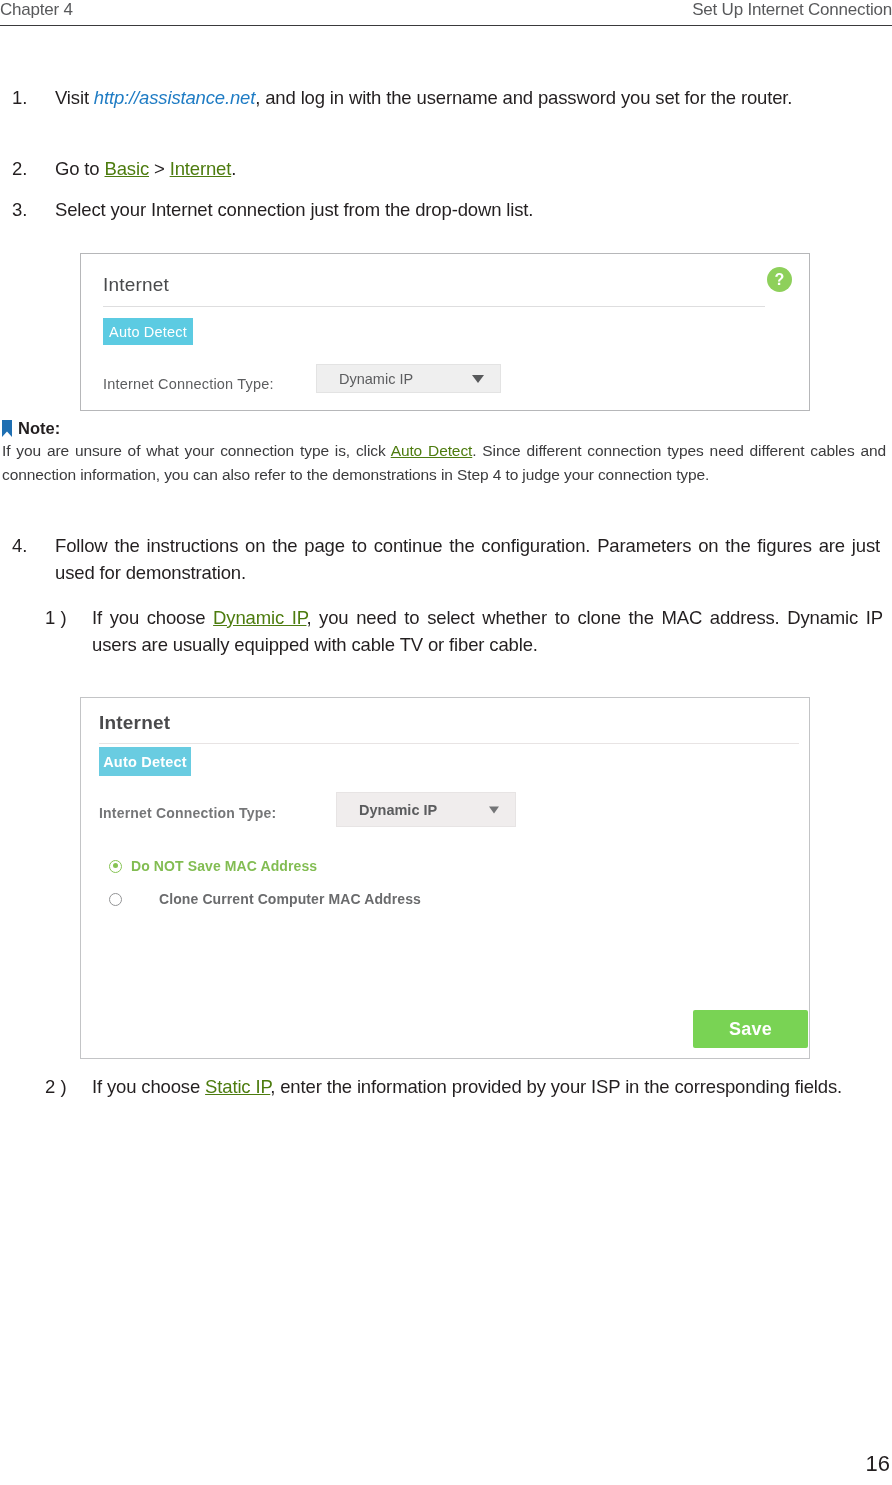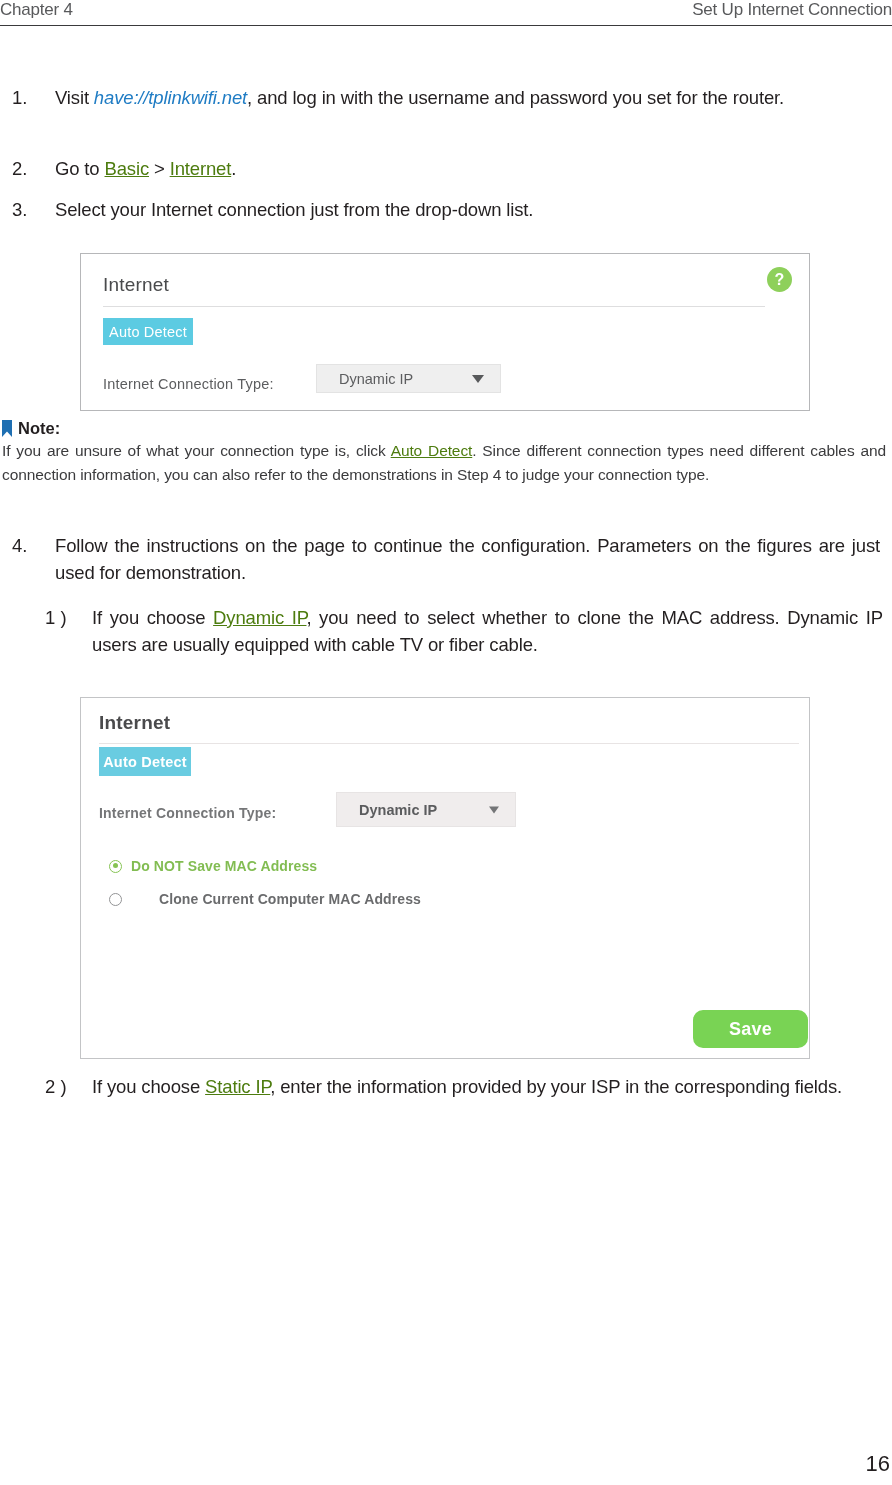--- a/index.html
+++ b/index.html
@@ -235,21 +235,21 @@
 
   .btn-save {
     position: absolute;
     background: #6fd048;
     color: #ffffff;
     font-size: 18px;
     font-weight: bold;
     display: flex;
     align-items: center;
     justify-content: center;
-    border-radius: 10px;
+    border-radius: 2px;
     letter-spacing: .3px;
   }
 
   
   .page-number {
     position: absolute;
     right: 2px;
     bottom: 8px;
     font-size: 22px;
     color: #231f20;
@@ -262,21 +262,21 @@
 <div class="page-header">
   <span class="hdr-text">Chapter 4</span>
   <span class="hdr-text">Set Up Internet Connection</span>
 </div>
 <div class="header-rule"></div>
 
 <div class="content">
 
   <div class="step justify" style="left:12px; top:84px; width:868px;">
     <span class="num">1.</span>
-    <div class="body"><span>Visit </span><span class="lnk-italic">have://tplinkwifi.net</span><span>, and log in with the username and password you set for the router.</span></div>
+    <div class="body"><span>Visit </span><span class="lnk-italic">http://assistance.net</span><span>, and log in with the username and password you set for the router.</span></div>
   </div>
 
   <div class="step" style="left:12px; top:155px; width:868px;">
     <span class="num">2.</span>
     <div class="body"><span>Go to </span><span class="lnk">Basic</span><span> &gt; </span><span class="lnk">Internet</span><span>.</span></div>
   </div>
 
   <div class="step" style="left:12px; top:196px; width:868px;">
     <span class="num">3.</span>
     <div class="body">Select your Internet connection just from the drop-down list.</div>

